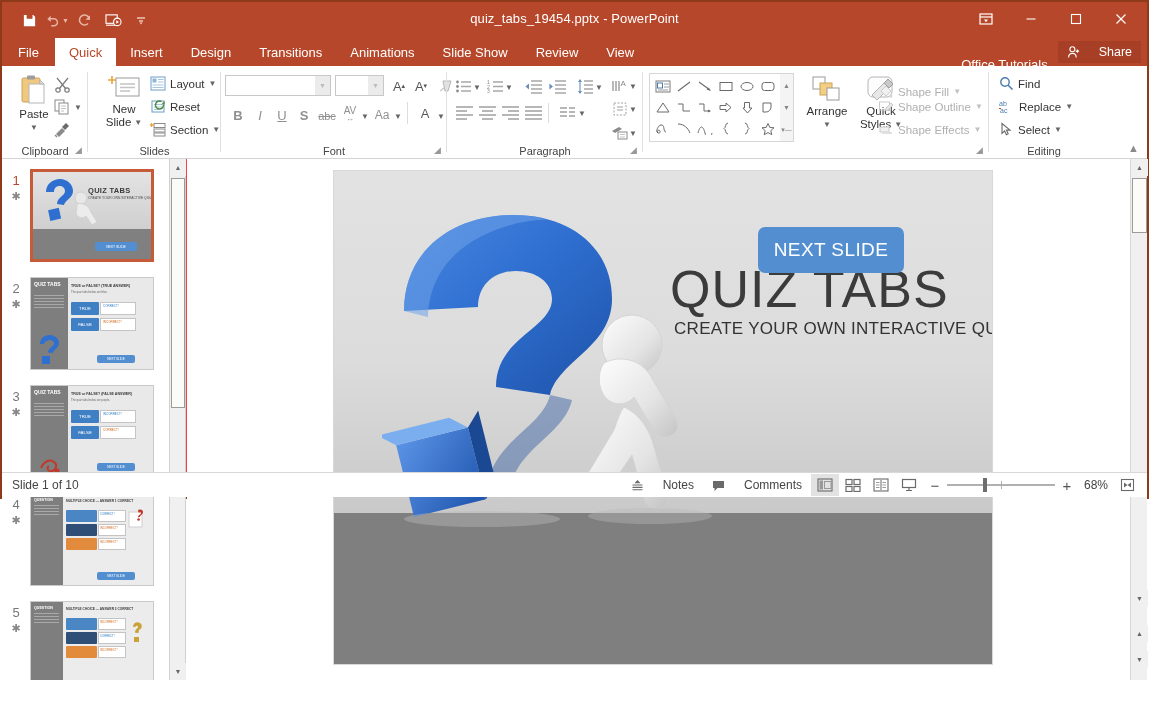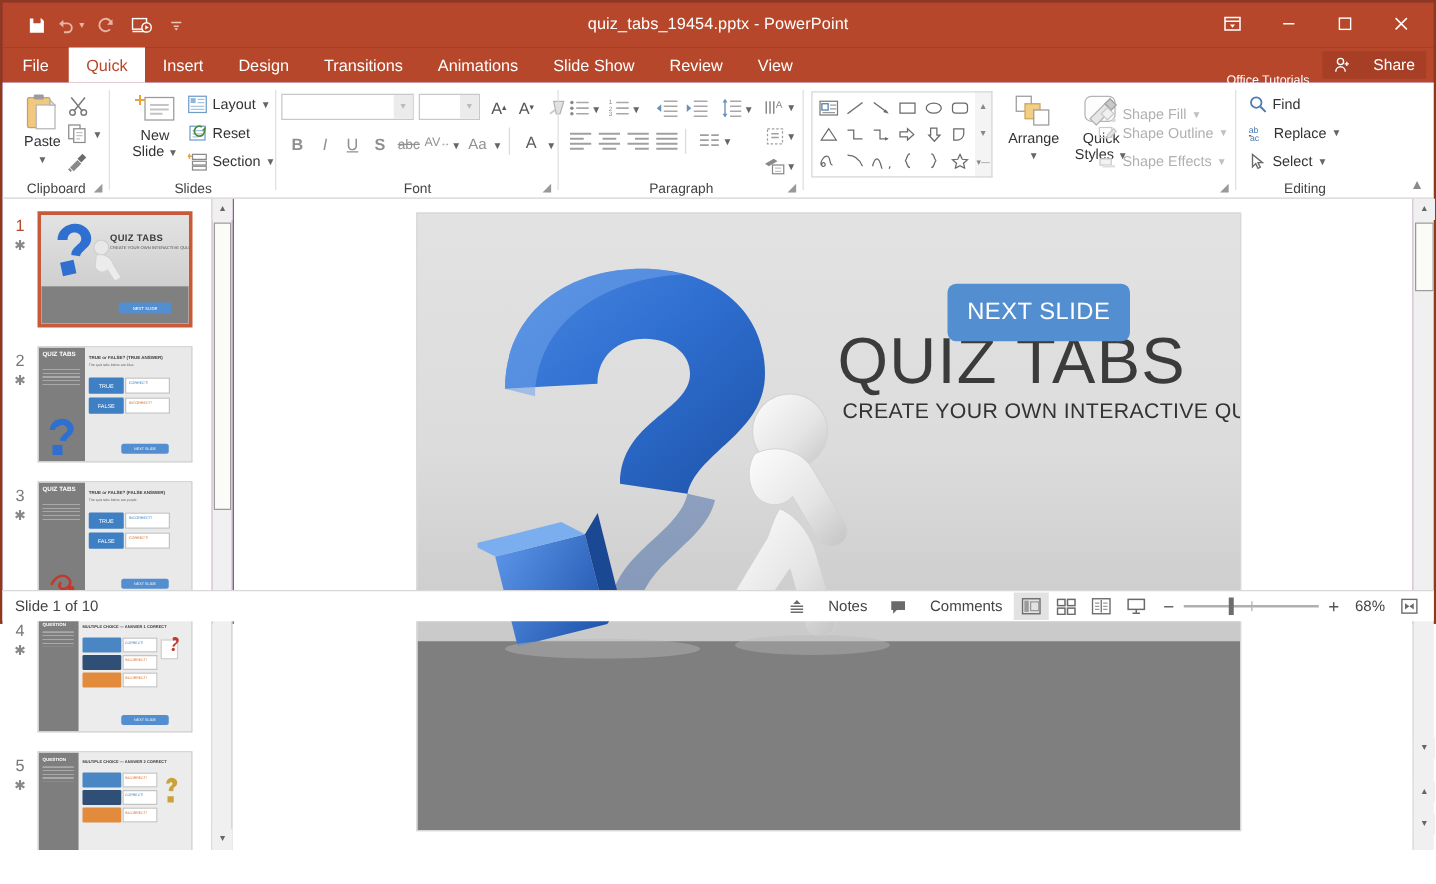--- a/index.html
+++ b/index.html
@@ -4,21 +4,21 @@
 <style>
   * { box-sizing: border-box; margin: 0; padding: 0; }
   html, body {
     width: 1149px; height: 707px;
     font-family: "Liberation Sans", sans-serif;
     overflow: hidden; background: #fff;
   }
   #app {
     position: relative; width: 1149px; height: 499px;
     border: 2px solid #8e3a1a;
-    background: #701a75;
+    background: #ef4444;
   }
 
   
   .titlebar {
     position: absolute; left: 0; top: 0; width: 1145px; height: 36px;
     background: #b7472a; color: #fff;
   }
   .qat { position: absolute; left: 14px; top: 5px; display: flex; align-items: center; gap: 2px; }
   .qat-btn {
     width: 26px; height: 26px; display: flex; align-items: center; justify-content: center;
@@ -46,21 +46,21 @@
     font-size: 13px; color: #fff; white-space: nowrap;
   }
   .tab.active { background: #fff; color: #b7472a; }
   .tab.file { padding: 0 16px; }
   .tellme {
     position: absolute; left: 645px; top: 0; height: 28px;
     display: flex; align-items: center; gap: 6px;
     font-size: 12.5px; color: #fff; font-style: normal;
   }
   .acct-right { position: absolute; right: 6px; top: 0; display: flex; height: 28px; align-items: center; gap: 4px; }
-  .acct-name { font-size: 10px; color: #fff; padding: 0 6px; margin-top: 24px; }
+  .acct-name { font-size: 13px; color: #fff; padding: 0 6px; margin-top: 24px; }
   .share-btn {
     display: flex; align-items: center; gap: 18px; font-size: 12.5px; color: #fff;
     padding: 4px 9px; background: #a63f25;
   }
 
   
   .ribbon {
     position: absolute; left: 0; top: 64px; width: 1145px; height: 93px;
     background: #fff; border-bottom: 1px solid #d4d4d4;
   }
@@ -436,21 +436,21 @@
         </div>
       <div class="fmt-btn" style="left:50px;top:38px;text-decoration:underline">
           <span>U</span>
         </div>
       <div class="fmt-btn" style="left:72px;top:38px;font-weight:bold">
           <span>S</span>
         </div>
       <div class="fmt-btn" style="left:95px;top:39px;font-size:11px;text-decoration:line-through">
           <span>abc</span>
         </div>
-      <div class="fmt-btn" style="left:118px;top:38px;font-size:10px;flex-direction:row;line-height:8px">
+      <div class="fmt-btn" style="left:118px;top:38px;font-size:10px;flex-direction:column;line-height:8px">
         <span>AV</span>
         <span style="font-size:8px">↔</span>
       </div>
       <span class="caret" style="position:absolute;left:140px;top:46px">▼</span>
       <div class="fmt-btn" style="left:150px;top:38px;font-size:12px">
           <span>Aa</span>
         </div>
       <span class="caret" style="position:absolute;left:173px;top:46px">▼</span>
       <div class="fmt-btn" style="left:193px;top:36px;flex-direction:column;line-height:11px;color:#5a5a5a">
         <span style="font-size:13px">A</span>

